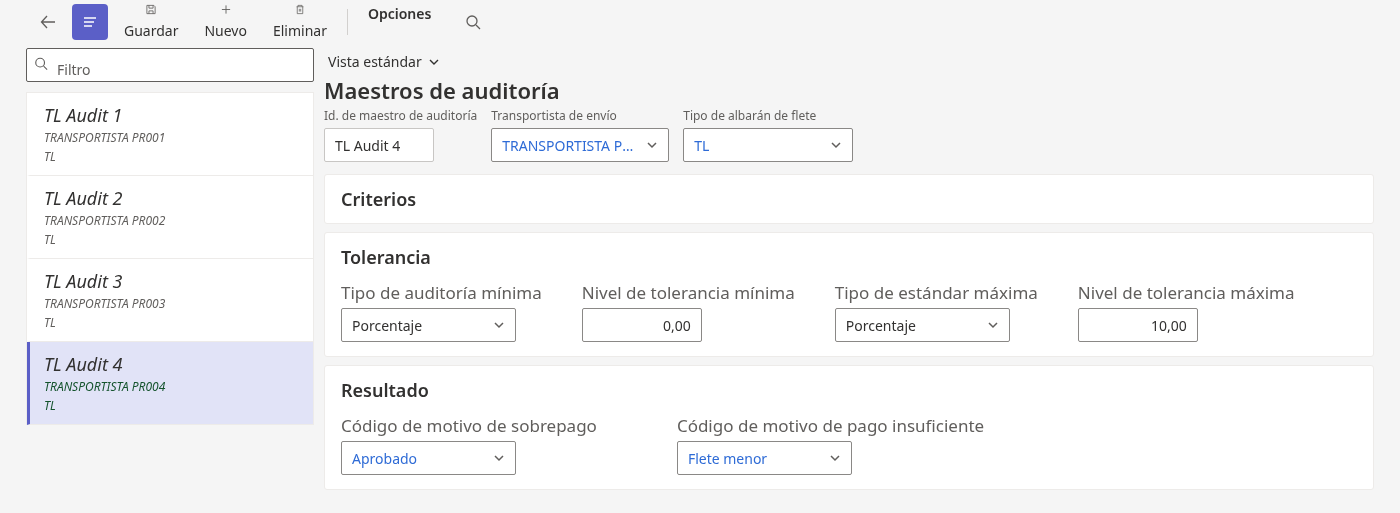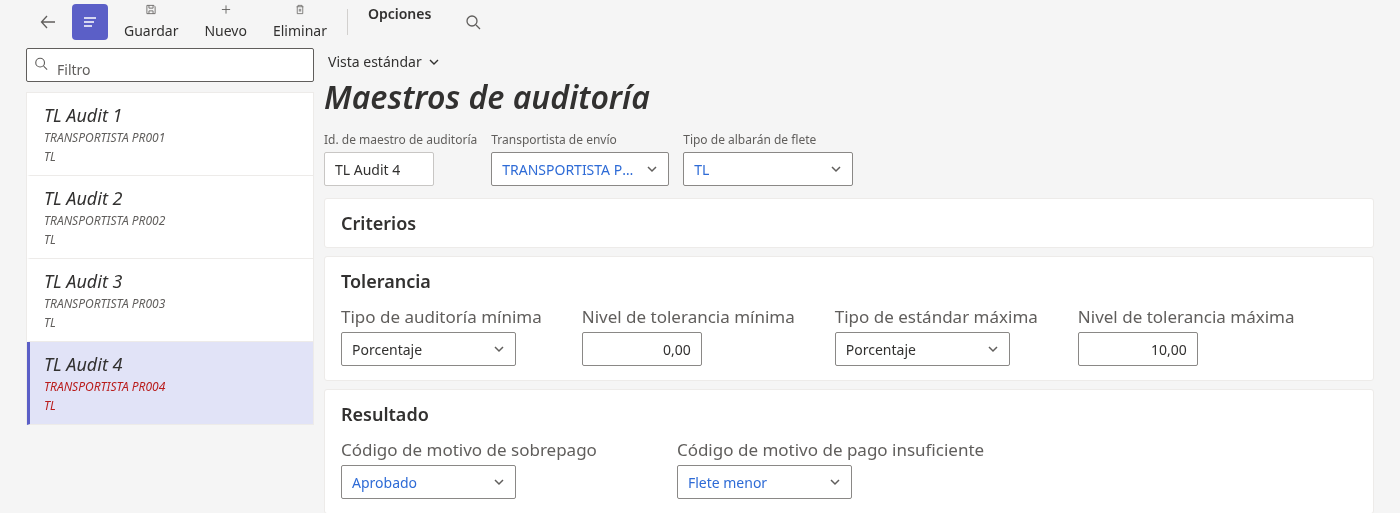--- a/index.html
+++ b/index.html
@@ -19,25 +19,25 @@
   .listpanel { width: 288px; flex: 0 0 288px; }
   .filterbox { position: relative; margin: 4px 0 10px 0; }
   .filterbox input { width: 100%; height: 34px; border: 1px solid #605e5c; border-radius: 2px; padding: 8px 10px 0 30px; font-size: 14px; outline: none; }
   .filterbox input::placeholder { color: #605e5c; }
   .filterbox .ficon { position: absolute; left: 8px; top: 50%; transform: translateY(-50%); color: #605e5c; }
   .list-card { background: #fff; border: 1px solid #edebe9; border-bottom: none; font-style: italic; }
   .li { padding: 10px 14px 10px 14px; border-bottom: 1px solid #edebe9; border-left: 3px solid transparent; cursor: pointer; position: relative; }
   .li.active { background: #e1e3f7; border-left-color: #5b5fc7; }
   .li .title { font-size: 18px; font-weight: 400; color: #323130; }
   .li .sub { font-size: 12px; color: #605e5c; margin-top: 2px; }
-  .li.active .sub { color: #b91c1c; }
+  .li.active .sub { color: #14532d; }
 
   .main { flex: 1; padding-top: 6px; }
   .view-label { font-size: 14px; color: #323130; display: inline-flex; align-items: center; gap: 6px; cursor: pointer; padding: 2px 4px; }
-  .page-title { font-size: 32px; font-weight: 600; margin: 2px 0 13px 0; font-style: italic; }
+  .page-title { font-size: 22px; font-weight: 600; margin: 2px 0 2px 0; }
 
   .header-fields { display: flex; gap: 14px; margin-bottom: 12px; }
   .field { display: flex; flex-direction: column; }
   .field label { font-size: 12px; color: #605e5c; margin-bottom: 4px; }
   .inputish { height: 34px; border: 1px solid #8a8886; border-radius: 2px; padding: 0 10px; font-size: 14px; display: flex; align-items: center; background: #fff; color: #323130; }
   .inputish.ro { border-color: #c8c6c4; }
   .inputish.link { color: #2e6bd6; justify-content: space-between; gap: 6px; cursor: pointer; }
   .inputish .chev { color: #605e5c; flex: 0 0 auto; }
   .inputish .txt { overflow: hidden; text-overflow: ellipsis; white-space: nowrap; }
 

